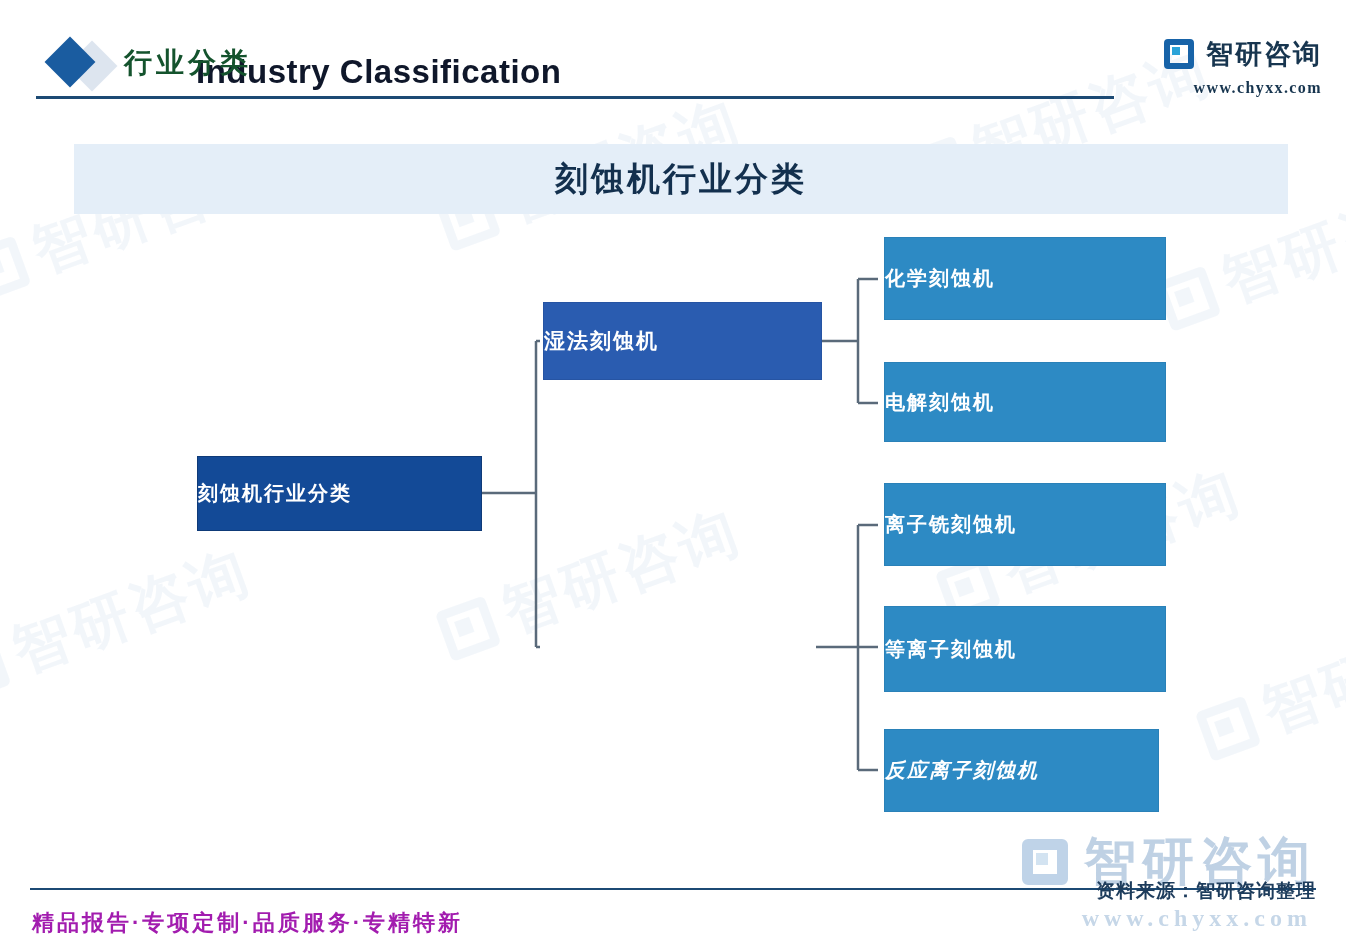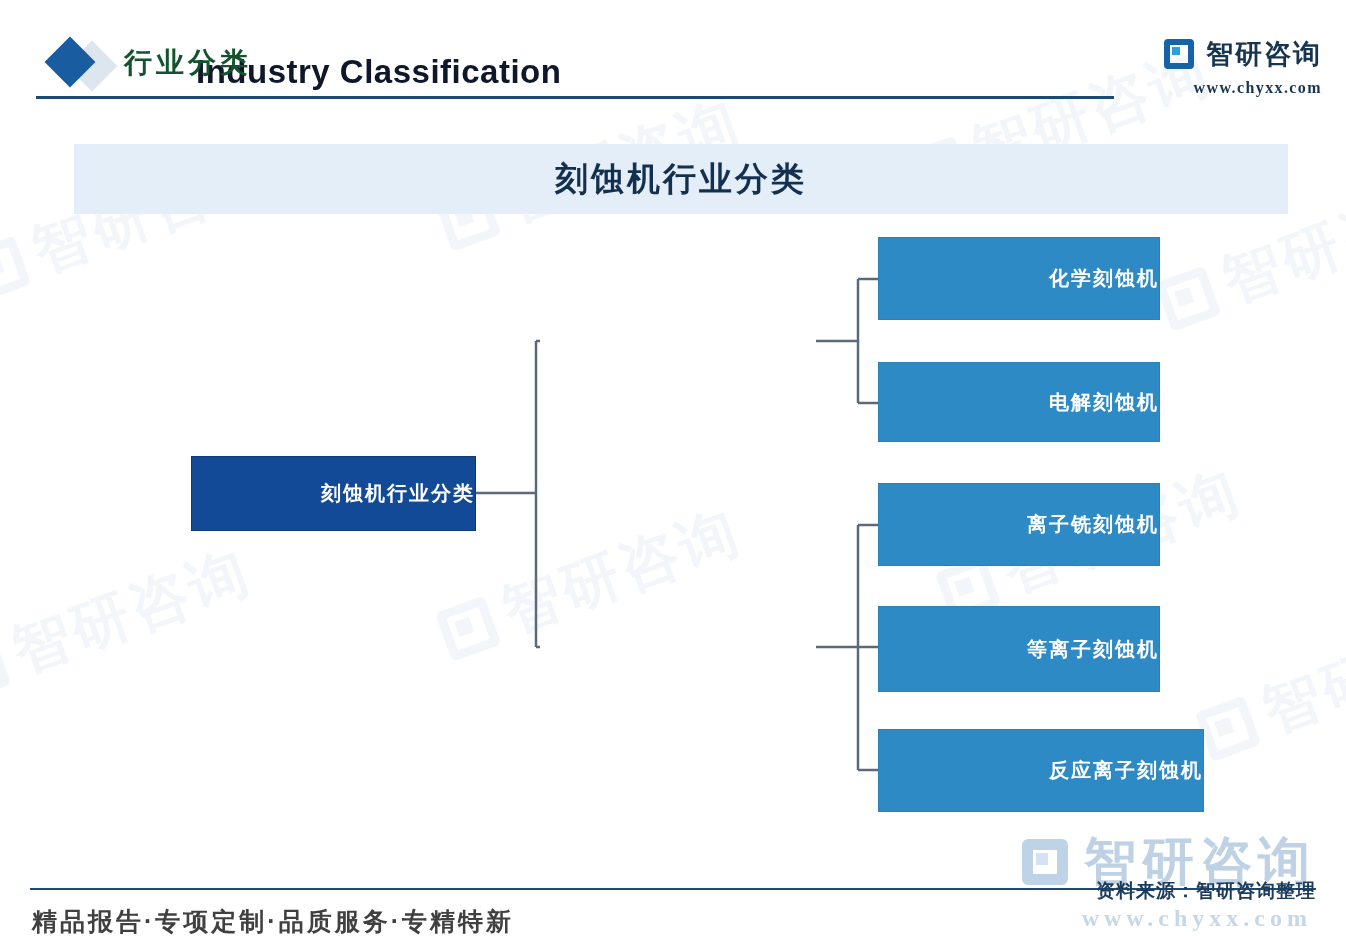--- a/index.html
+++ b/index.html
@@ -141,25 +141,26 @@
   }
   .title-band .t {
     font-size:33px; font-weight:700;
     color:#13304e; letter-spacing:3px;
   }
 
   
   .chart { position:absolute; inset:0; z-index:4; }
   .node {
     position:absolute;
-    display:flex; align-items:center; justify-content:flex-end;
+    display:flex; align-items:center; justify-content:flex-start;
     color:#ffffff;
     font-weight:700;
     letter-spacing:2px;
     text-align:center;
+    margin-left:6px;
   }
   .node.root {
     background:#134a97;
     border:1px solid #0e3a78;
     font-size:20px;
   }
   .node.branch {
     background:#2a5cb0;
     border:1px solid #22499063;
     font-size:21px;
@@ -222,22 +223,22 @@
 
   
   .footer-rule {
     position:absolute; left:30px; bottom:62px;
     width:1286px; height:2px;
     background:#1c4a74;
     z-index:6;
   }
   .footer-text {
     position:absolute; left:32px; bottom:14px;
-    font-size:25px; font-weight:700;
-    color:#404040;
+    font-size:22px; font-weight:700;
+    color:#a21caf;
     letter-spacing:3px;
     z-index:7;
   }
 </style>
 </head>
 <body>
 
 <div id="page">
 
   <div class="wm-layer">
@@ -308,39 +309,42 @@
       <path d="M858,770 L878,770"></path>
     </g>
   </svg>
 
   <div class="chart">
 
     <div class="node root" style="left:191px; top:456px; width:285px; height:75px;">
       <span>刻蚀机行业分类</span>
     </div>
 
+    <div class="node branch" style="left:537px; top:302px; width:279px; height:78px;">
+      <span>湿法刻蚀机</span>
+    </div>
 
 
     <div class="node leaf" style="left:878px; top:237px; width:282px; height:83px;">
       <span>化学刻蚀机</span>
     </div>
 
     <div class="node leaf" style="left:878px; top:362px; width:282px; height:80px;">
       <span>电解刻蚀机</span>
     </div>
 
     <div class="node leaf" style="left:878px; top:483px; width:282px; height:83px;">
       <span>离子铣刻蚀机</span>
     </div>
 
     <div class="node leaf" style="left:878px; top:606px; width:282px; height:86px;">
       <span>等离子刻蚀机</span>
     </div>
 
-    <div class="node leaf" style="left:878px; top:729px; width:326px; height:83px;">
+    <div class="node leaf" style="left:878px; top:729px; width:275px; height:83px;font-style:italic;">
       <span>反应离子刻蚀机</span>
     </div>
 
   </div>
 
   <div class="bigwm">
     <span class="bigwm-mark"></span>
     <span class="bigwm-text">智研咨询</span>
   </div>
   <div class="bigwm-url">www.chyxx.com</div>

